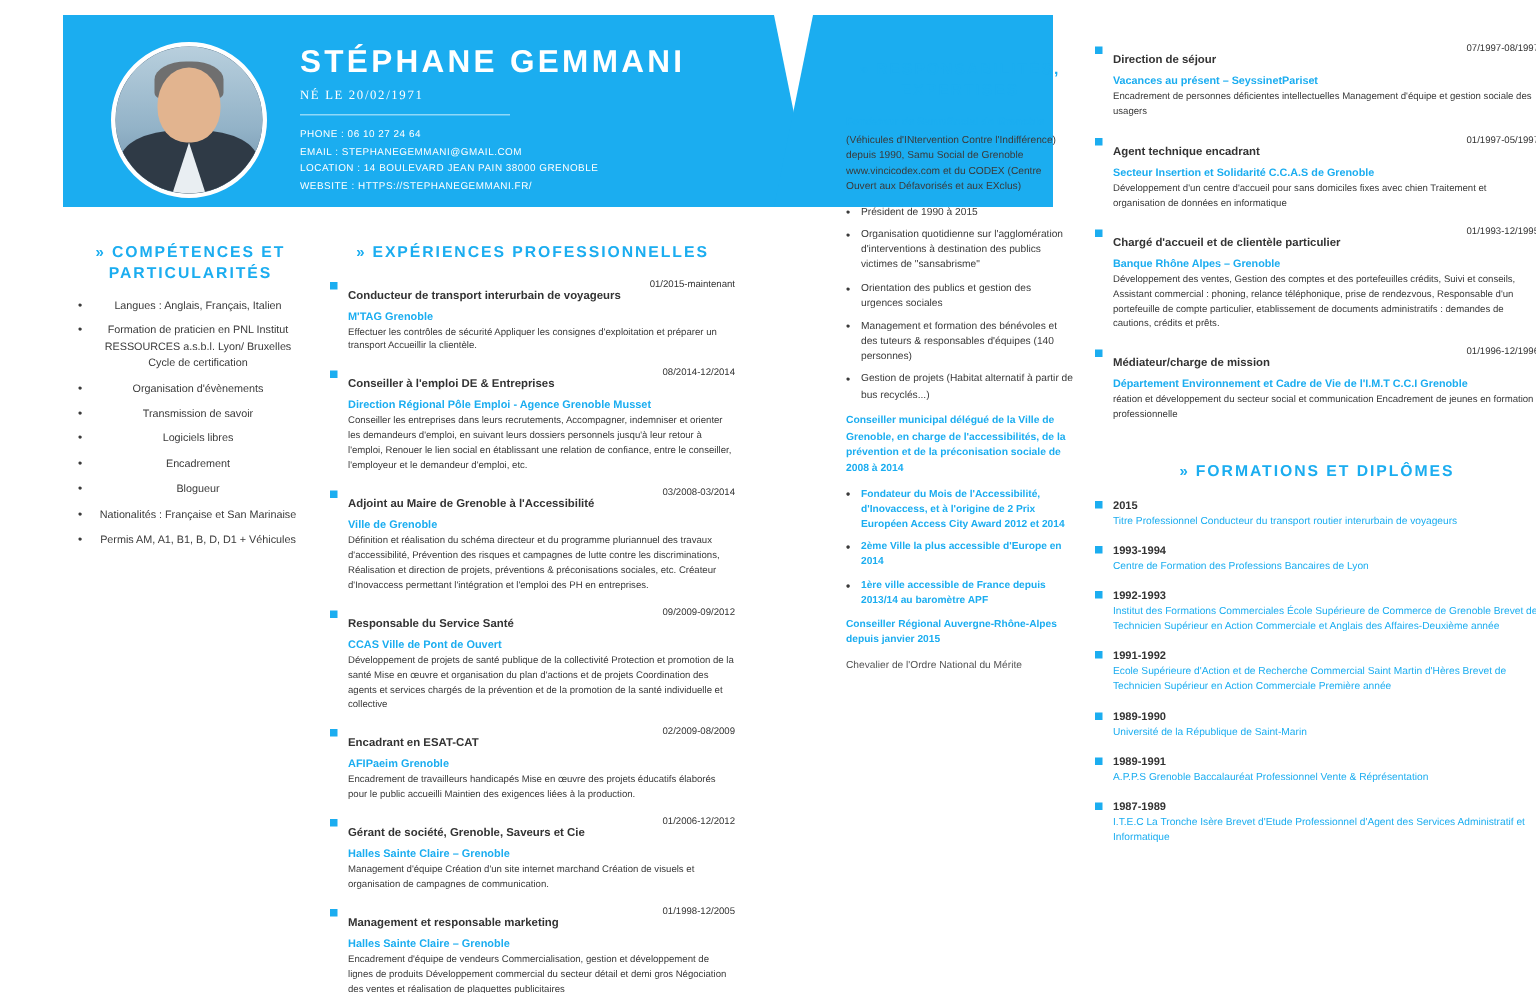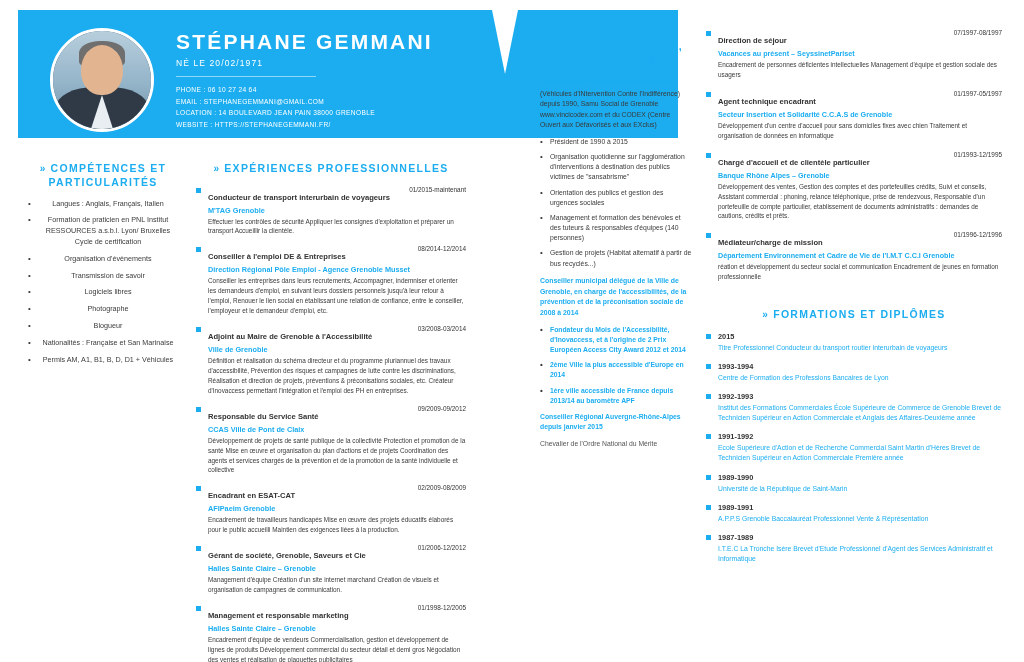--- a/index.html
+++ b/index.html
@@ -5,21 +5,21 @@
   * { box-sizing: border-box; }
   html, body { margin:0; padding:0; }
   body {
     width:1024px; height:662px;
     background:#ffffff;
     font-family:"Liberation Sans", sans-serif;
     color:#3a3a3a;
     overflow:hidden;
     position:relative;
   }
-  .page { position:relative; width:820px; height:662px; }
+  .page { position:relative; width:820px; height:662px;margin-left:24px; }
 
   
   .header-band {
     position:absolute; left:18px; top:10px; width:500px; height:128px;
     background:#1badf0;
   }
   .header-band:after{
     content:""; position:absolute; right:-0px; top:0; width:0;height:0;
     border-top:128px solid #ffffff; border-left:26px solid transparent;
   }
@@ -35,21 +35,21 @@
   .photo .hair{position:absolute;left:50%;top:10px;transform:translateX(-50%);width:46px;height:26px;border-radius:46% 46% 20% 20%;background:#6f6f6f;}
   .photo .body{position:absolute;left:50%;bottom:-6px;transform:translateX(-50%);width:92px;height:48px;border-radius:42% 42% 0 0;background:#2f3a46;}
   .photo .shirt{position:absolute;left:50%;bottom:-6px;transform:translateX(-50%);width:26px;height:40px;background:#e9eef2;clip-path:polygon(50% 0,100% 100%,0 100%);}
 
   .hdr-name {
     position:absolute; left:176px; top:30px;
     font-size:21px; letter-spacing:2.2px; font-weight:bold; color:#ffffff;
   }
   .hdr-born {
     position:absolute; left:176px; top:58px;
-    font-size:8.5px; letter-spacing:1.1px; color:#ffffff;
+    font-size:8.5px; letter-spacing:1.1px; color:#ffffff;font-family:Liberation Serif, serif;
   }
   .hdr-rule{position:absolute;left:176px;top:76px;width:140px;height:1px;background:#8fd8f8;}
   .hdr-contact{position:absolute;left:176px;top:84px;font-size:6.6px;line-height:1.75;color:#ffffff;letter-spacing:.35px;}
 
   
   .right-band{position:absolute;left:518px;top:10px;width:160px;height:128px;background:#1badf0;}
   .right-band:before{content:"";position:absolute;left:-26px;top:0;width:0;height:0;border-bottom:128px solid #1badf0;border-left:26px solid transparent;}
 
   
   .sec-title{
@@ -133,21 +133,21 @@
   <div class="col comp">
     <div class="sec-title">
       <span class="chev">»</span><span>COMPÉTENCES ET PARTICULARITÉS</span>
     </div>
     <ul class="bul">
       <li>Langues : Anglais, Français, Italien</li>
       <li>Formation de praticien en PNL Institut RESSOURCES a.s.b.l. Lyon/ Bruxelles Cycle de certification</li>
       <li>Organisation d'évènements</li>
       <li>Transmission de savoir</li>
       <li>Logiciels libres</li>
-      <li>Photographe</li>
+      <li>Encadrement</li>
       <li>Blogueur</li>
       <li>Nationalités : Française et San Marinaise</li>
       <li>Permis AM, A1, B1, B, D, D1 + Véhicules</li>
     </ul>
   </div>
 
   <div class="col exp">
     <div class="sec-title">
       <span class="chev">»</span><span>EXPÉRIENCES PROFESSIONNELLES</span>
     </div>
@@ -170,21 +170,21 @@
       <span class="sq"></span>
       <span class="ttl">Adjoint au Maire de Grenoble à l'Accessibilité</span>
       <span class="date">03/2008-03/2014</span>
       <div class="org">Ville de Grenoble</div>
       <div class="desc">Définition et réalisation du schéma directeur et du programme pluriannuel des travaux d'accessibilité, Prévention des risques et campagnes de lutte contre les discriminations, Réalisation et direction de projets, préventions &amp; préconisations sociales, etc. Créateur d'Inovaccess permettant l'intégration et l'emploi des PH en entreprises.</div>
     </div>
     <div class="job">
       <span class="sq"></span>
       <span class="ttl">Responsable du Service Santé</span>
       <span class="date">09/2009-09/2012</span>
-      <div class="org">CCAS Ville de Pont de Claix</div>
+      <div class="org">CCAS Ville de Pont de Ouvert</div>
       <div class="desc">Développement de projets de santé publique de la collectivité Protection et promotion de la santé Mise en œuvre et organisation du plan d'actions et de projets Coordination des agents et services chargés de la prévention et de la promotion de la santé individuelle et collective</div>
     </div>
     <div class="job">
       <span class="sq"></span>
       <span class="ttl">Encadrant en ESAT-CAT</span>
       <span class="date">02/2009-08/2009</span>
       <div class="org">AFIPaeim  Grenoble</div>
       <div class="desc">Encadrement de travailleurs handicapés Mise en œuvre des projets éducatifs élaborés pour le public accueilli Maintien des exigences liées à la production.</div>
     </div>
     <div class="job">

